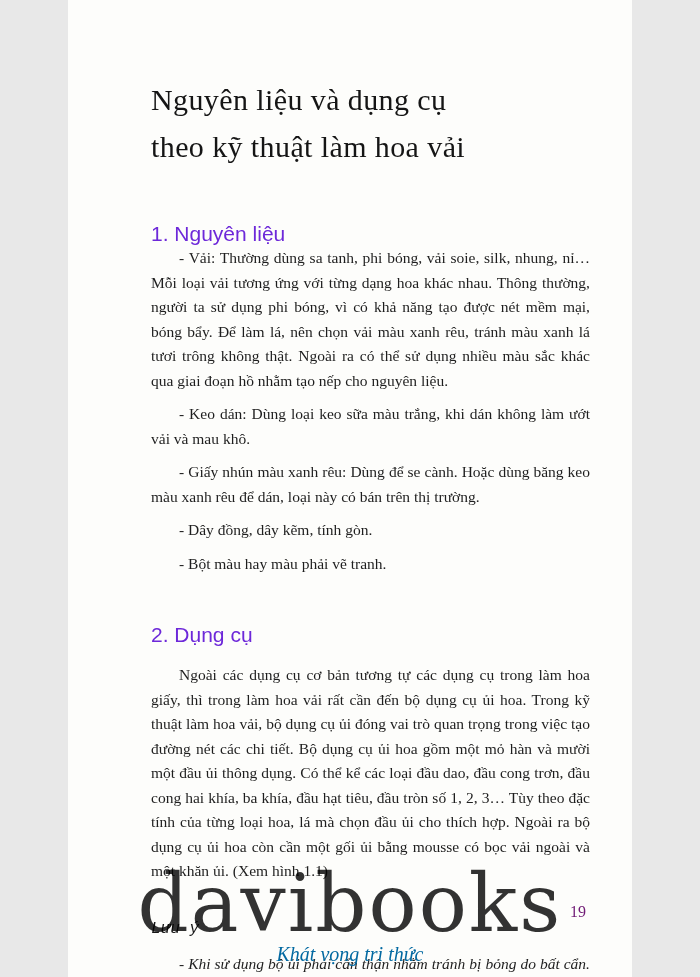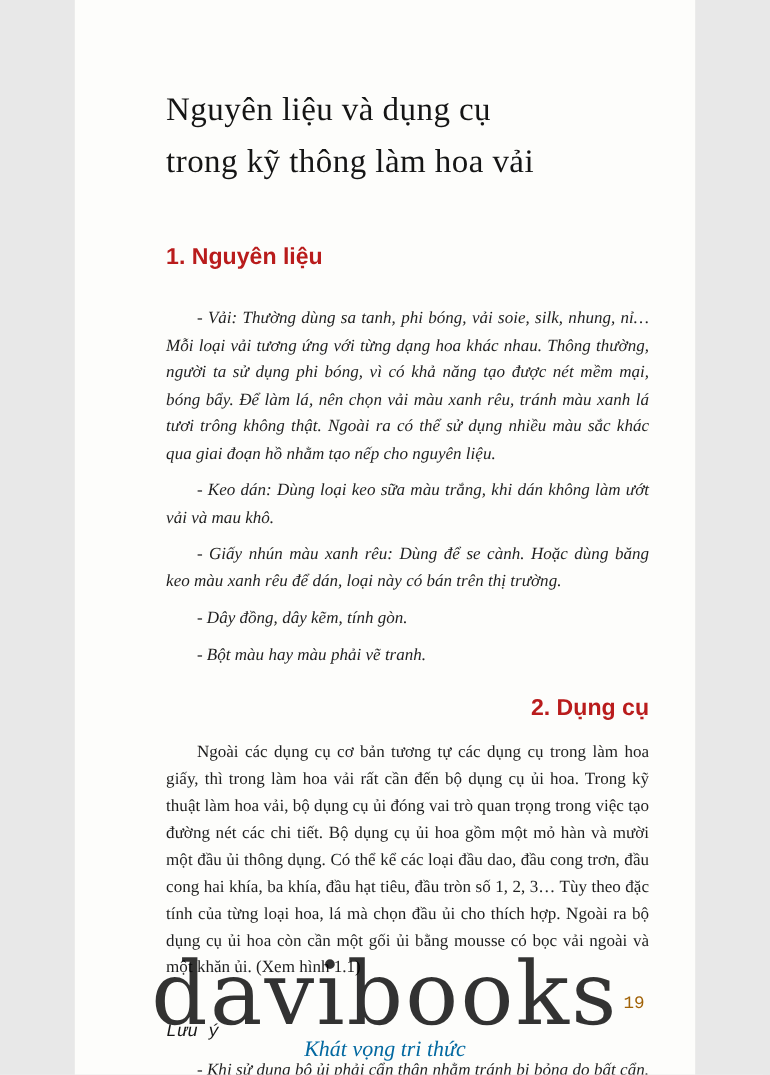--- a/index.html
+++ b/index.html
@@ -24,34 +24,34 @@
     margin-top: 76px;
     font-family: "Liberation Serif", serif;
     font-weight: 400;
     font-size: 30px;
     line-height: 47px;
     letter-spacing: 0.4px;
     color: #151515;
   }
   .h-sans {
     font-family: "Liberation Sans", sans-serif;
-    font-weight: 700;
+    font-weight: 400;
     font-size: 21px;
-    color: #b91c1c;
+    color: #6d28d9;
   }
   .heading-1 { margin-top: 52px; }
-  .heading-2 { margin-top: 24px; text-align: right; }
+  .heading-2 { margin-top: 47px; }
   .body-text {
     font-size: 15.5px;
     line-height: 24.5px;
     text-align: justify;
     color: #1e1e1e;
   }
   .bullet { text-indent: 28px; }
-  .bullets { margin-top: 32px; font-style: italic; }
+  .bullets { margin-top: 0; }
   .bullets .bullet { margin-top: 9px; }
   .bullets .bullet:first-child { margin-top: 0; }
   .section2-para { margin-top: 16px; text-indent: 28px; }
   .note-heading {
     margin-top: 36px;
     font-family: Liberation Mono, monospace;
     font-style: italic;
     font-weight: 400;
     font-size: 16px;
     color: #161616;
@@ -60,22 +60,22 @@
   .note-items .bullet {
     font-style: italic;
     margin-top: 20px;
   }
   .note-items .bullet:first-child { margin-top: 0; }
   .page-number {
     position: absolute;
     right: 46px;
     bottom: 56px;
     font-size: 16px;
-    color: #a16207;
-    font-family: Liberation Mono, monospace;
+    color: #701a75;
+    font-family: Liberation Serif, serif;
     margin-top: 24px;
   }
   .watermark {
     position: absolute;
     left: 0;
     right: 0;
     bottom: 6px;
     text-align: center;
     pointer-events: none;
     user-select: none;
@@ -98,21 +98,21 @@
   }
 </style>
 </head>
 <body>
 
 <div class="page">
   <div class="content">
 
     <h1 class="doc-title">
       <span>Nguyên liệu và dụng cụ</span><br>
-      <span>trong kỹ thông làm hoa vải</span>
+      <span>theo kỹ thuật làm hoa vải</span>
     </h1>
 
     <h2 class="h-sans heading-1">1. Nguyên liệu</h2>
 
     <div class="bullets body-text">
       <p class="bullet">- Vải: Thường dùng sa tanh, phi bóng, vải soie, silk, nhung, nỉ… Mỗi loại vải tương ứng với từng dạng hoa khác nhau. Thông thường, người ta sử dụng phi bóng, vì có khả năng tạo được nét mềm mại, bóng bẩy. Để làm lá, nên chọn vải màu xanh rêu, tránh màu xanh lá tươi trông không thật. Ngoài ra có thể sử dụng nhiều màu sắc khác qua giai đoạn hồ nhằm tạo nếp cho nguyên liệu.</p>
       <p class="bullet">- Keo dán: Dùng loại keo sữa màu trắng, khi dán không làm ướt vải và mau khô.</p>
       <p class="bullet">- Giấy nhún màu xanh rêu: Dùng để se cành. Hoặc dùng băng keo màu xanh rêu để dán, loại này có bán trên thị trường.</p>
       <p class="bullet">- Dây đồng, dây kẽm, tính gòn.</p>
       <p class="bullet">- Bột màu hay màu phải vẽ tranh.</p>

